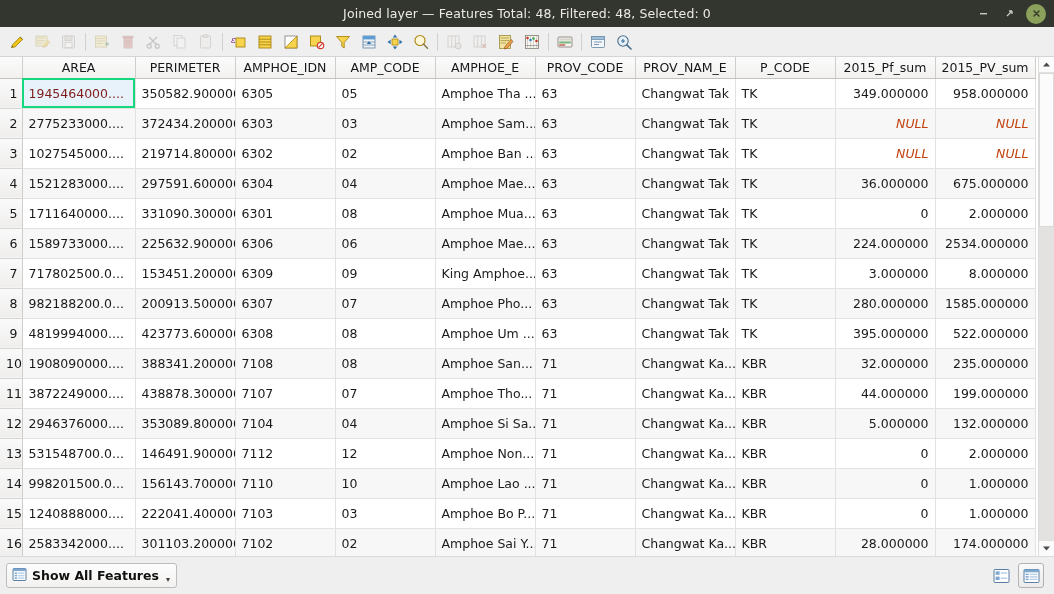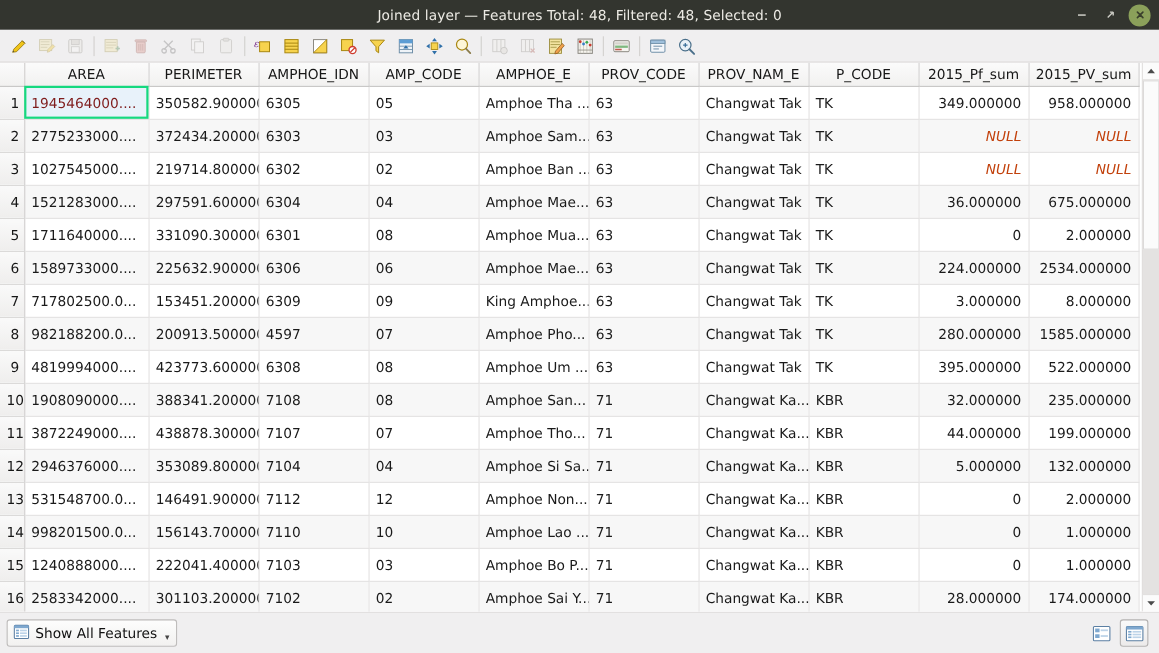--- a/index.html
+++ b/index.html
@@ -185,20 +185,21 @@
     cursor: pointer;
   }
 
   
   .statusbar {
     height: 38px; min-height: 38px;
     background: #f0eff0;
     border-top: 1px solid #dcdad9;
     display: flex; align-items: center;
     padding: 0 6px;
+    font-weight: bold;
   }
   .showall {
     display: inline-flex; align-items: center; gap: 5px;
     height: 25px;
     padding: 0 6px 0 5px;
     background: linear-gradient(to bottom, #fdfdfd 0%, #f2f1f0 100%);
     border: 1px solid #bfbdbc;
     border-radius: 3px;
     font-size: 12.5px;
     color: #111;
@@ -568,21 +569,21 @@
               <td class="">63</td>
               <td class="">Changwat Tak</td>
               <td class="">TK</td>
               <td class="num">3.000000</td>
               <td class="num">8.000000</td>
             </tr>
             <tr class="alt">
               <td class="rowhdr">8</td>
               <td class="">982188200.0...</td>
               <td class="num">200913.500000</td>
-              <td class="">4597</td>
+              <td class="">6307</td>
               <td class="">07</td>
               <td class="">Amphoe Pho...</td>
               <td class="">63</td>
               <td class="">Changwat Tak</td>
               <td class="">TK</td>
               <td class="num">280.000000</td>
               <td class="num">1585.000000</td>
             </tr>
             <tr class="norm">
               <td class="rowhdr">9</td>

